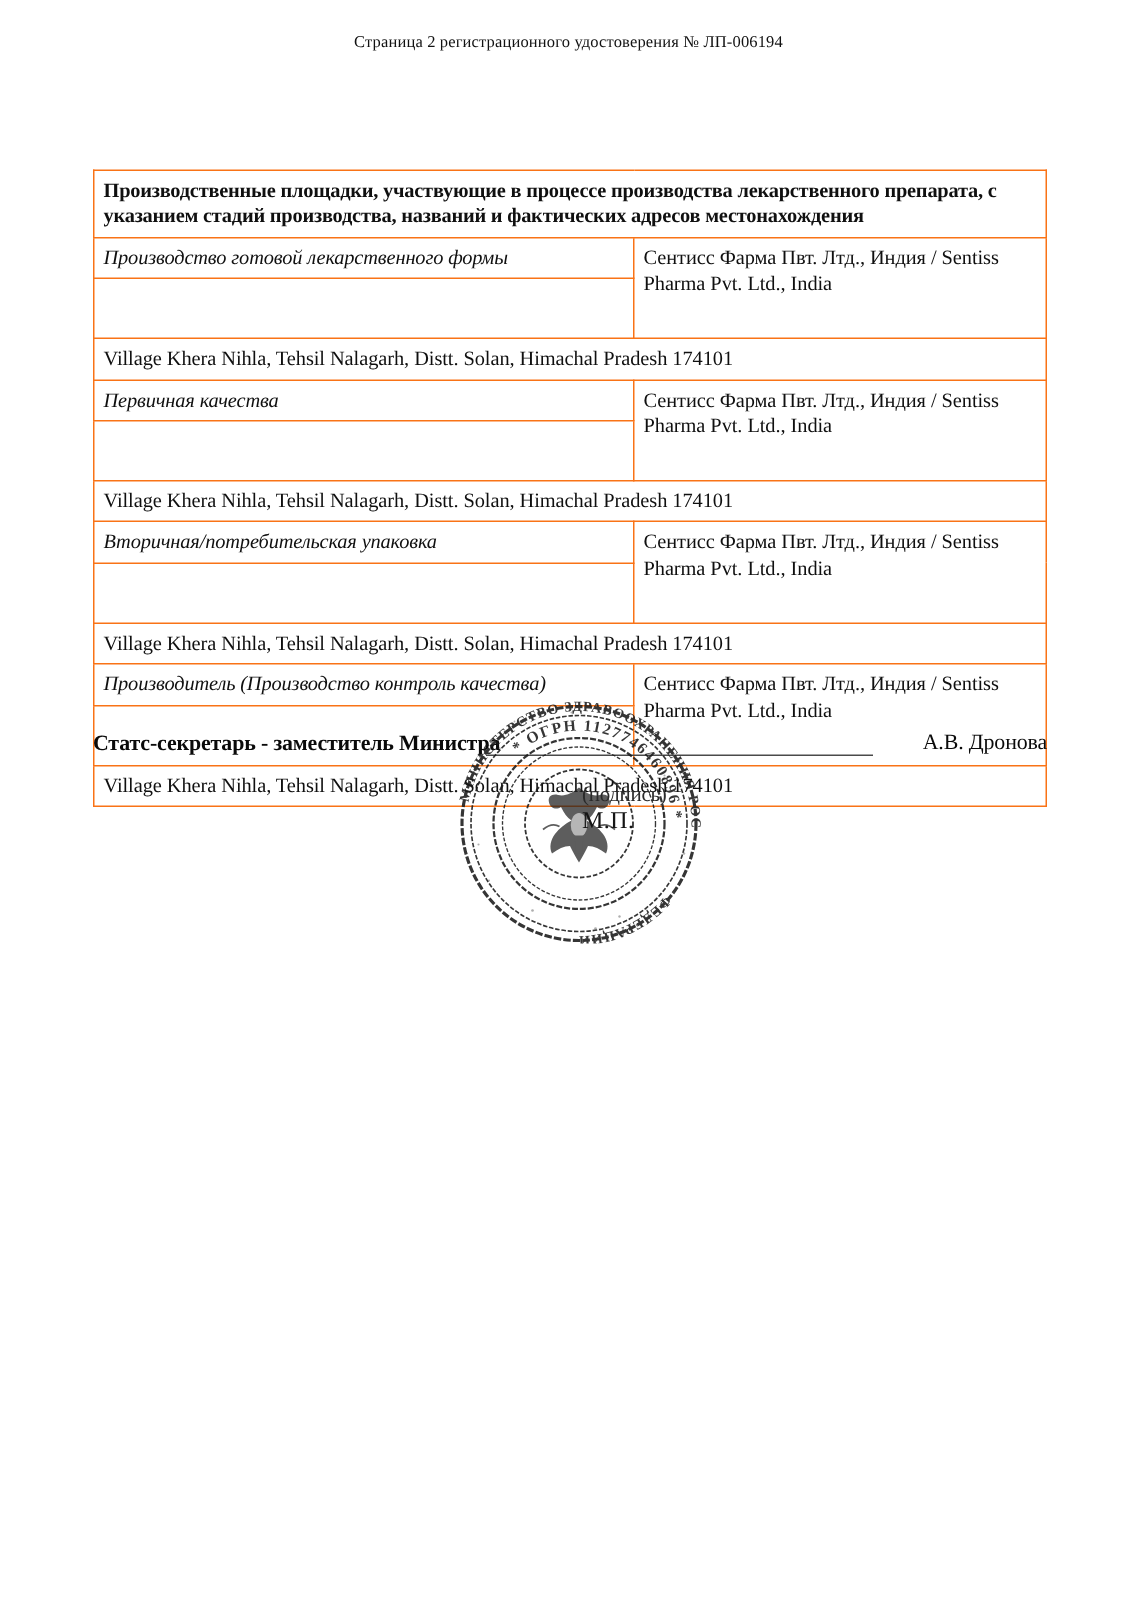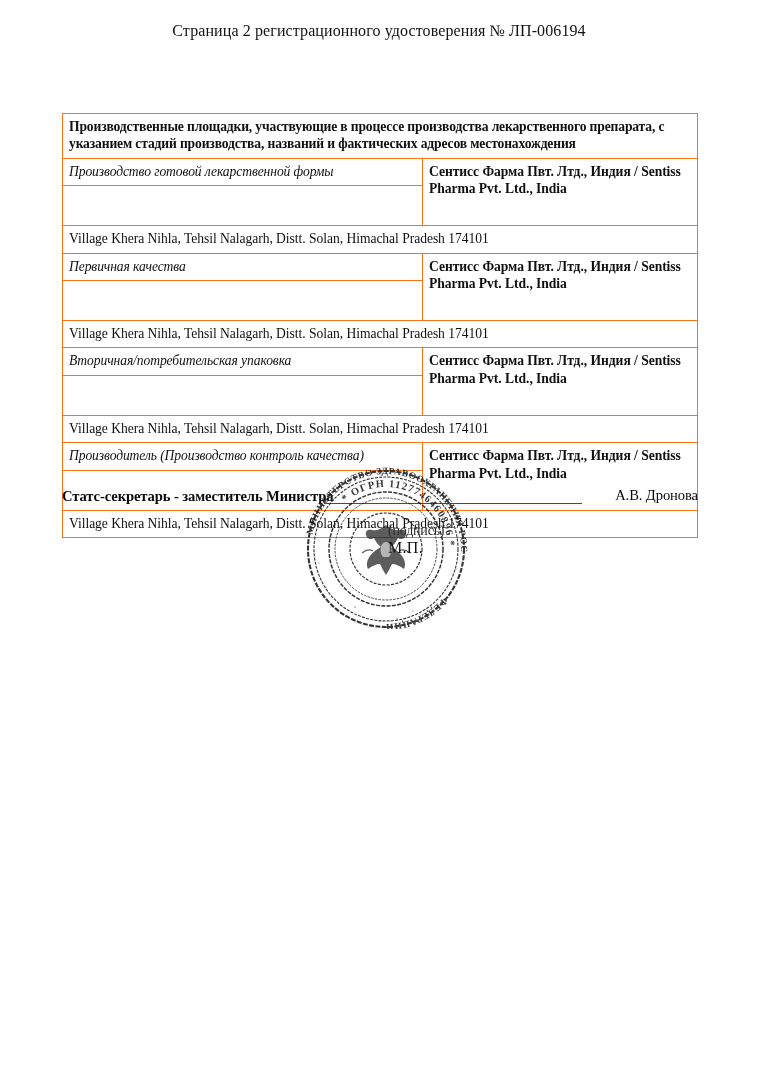--- a/index.html
+++ b/index.html
@@ -16,21 +16,21 @@
     overflow: hidden;
   }
 
   
   .page-header {
     position: absolute;
     top: 22px;
     left: 0;
     width: 758px;
     text-align: center;
-    font-size: 16px;
+    font-size: 11px;
     letter-spacing: 0.1px;
     color: #121212;
   }
 
   
   .sites-table {
     position: absolute;
     left: 62px;
     top: 113px;
     width: 635px;
@@ -53,21 +53,20 @@
     line-height: 1.33;
     padding: 5px 6px 6px 6px;
     letter-spacing: -0.15px;
   }
   .stage-cell {
     font-style: italic;
     letter-spacing: -0.1px;
   }
   .org-cell {
     letter-spacing: -0.05px;
-    font-weight: bold;
   }
   .addr-cell {
     letter-spacing: -0.05px;
     padding-top: 5px;
     padding-bottom: 6px;
   }
   .pad-row td { height: 30px; }
 
   
   .signature-block {
@@ -146,21 +145,21 @@
   <colgroup>
     <col class="col-stage">
     <col class="col-org">
   </colgroup>
   <tbody>
     <tr>
       <td class="hdr-cell" colspan="2">Производственные площадки, участвующие в процессе производства лекарственного препарата, с указанием стадий производства, названий и фактических адресов местонахождения</td>
     </tr>
 
     <tr>
-      <td class="stage-cell">Производство готовой лекарственной формы</td>
+      <td class="stage-cell">Производство готовой лекарственного формы</td>
       <td class="org-cell" rowspan="2">Сентисс Фарма Пвт. Лтд., Индия / Sentiss Pharma Pvt. Ltd., India</td>
     </tr>
     <tr class="pad-row">
       <td></td>
     </tr>
     <tr>
       <td class="addr-cell" colspan="2">Village Khera Nihla, Tehsil Nalagarh, Distt. Solan, Himachal Pradesh 174101</td>
     </tr>
 
     <tr>

